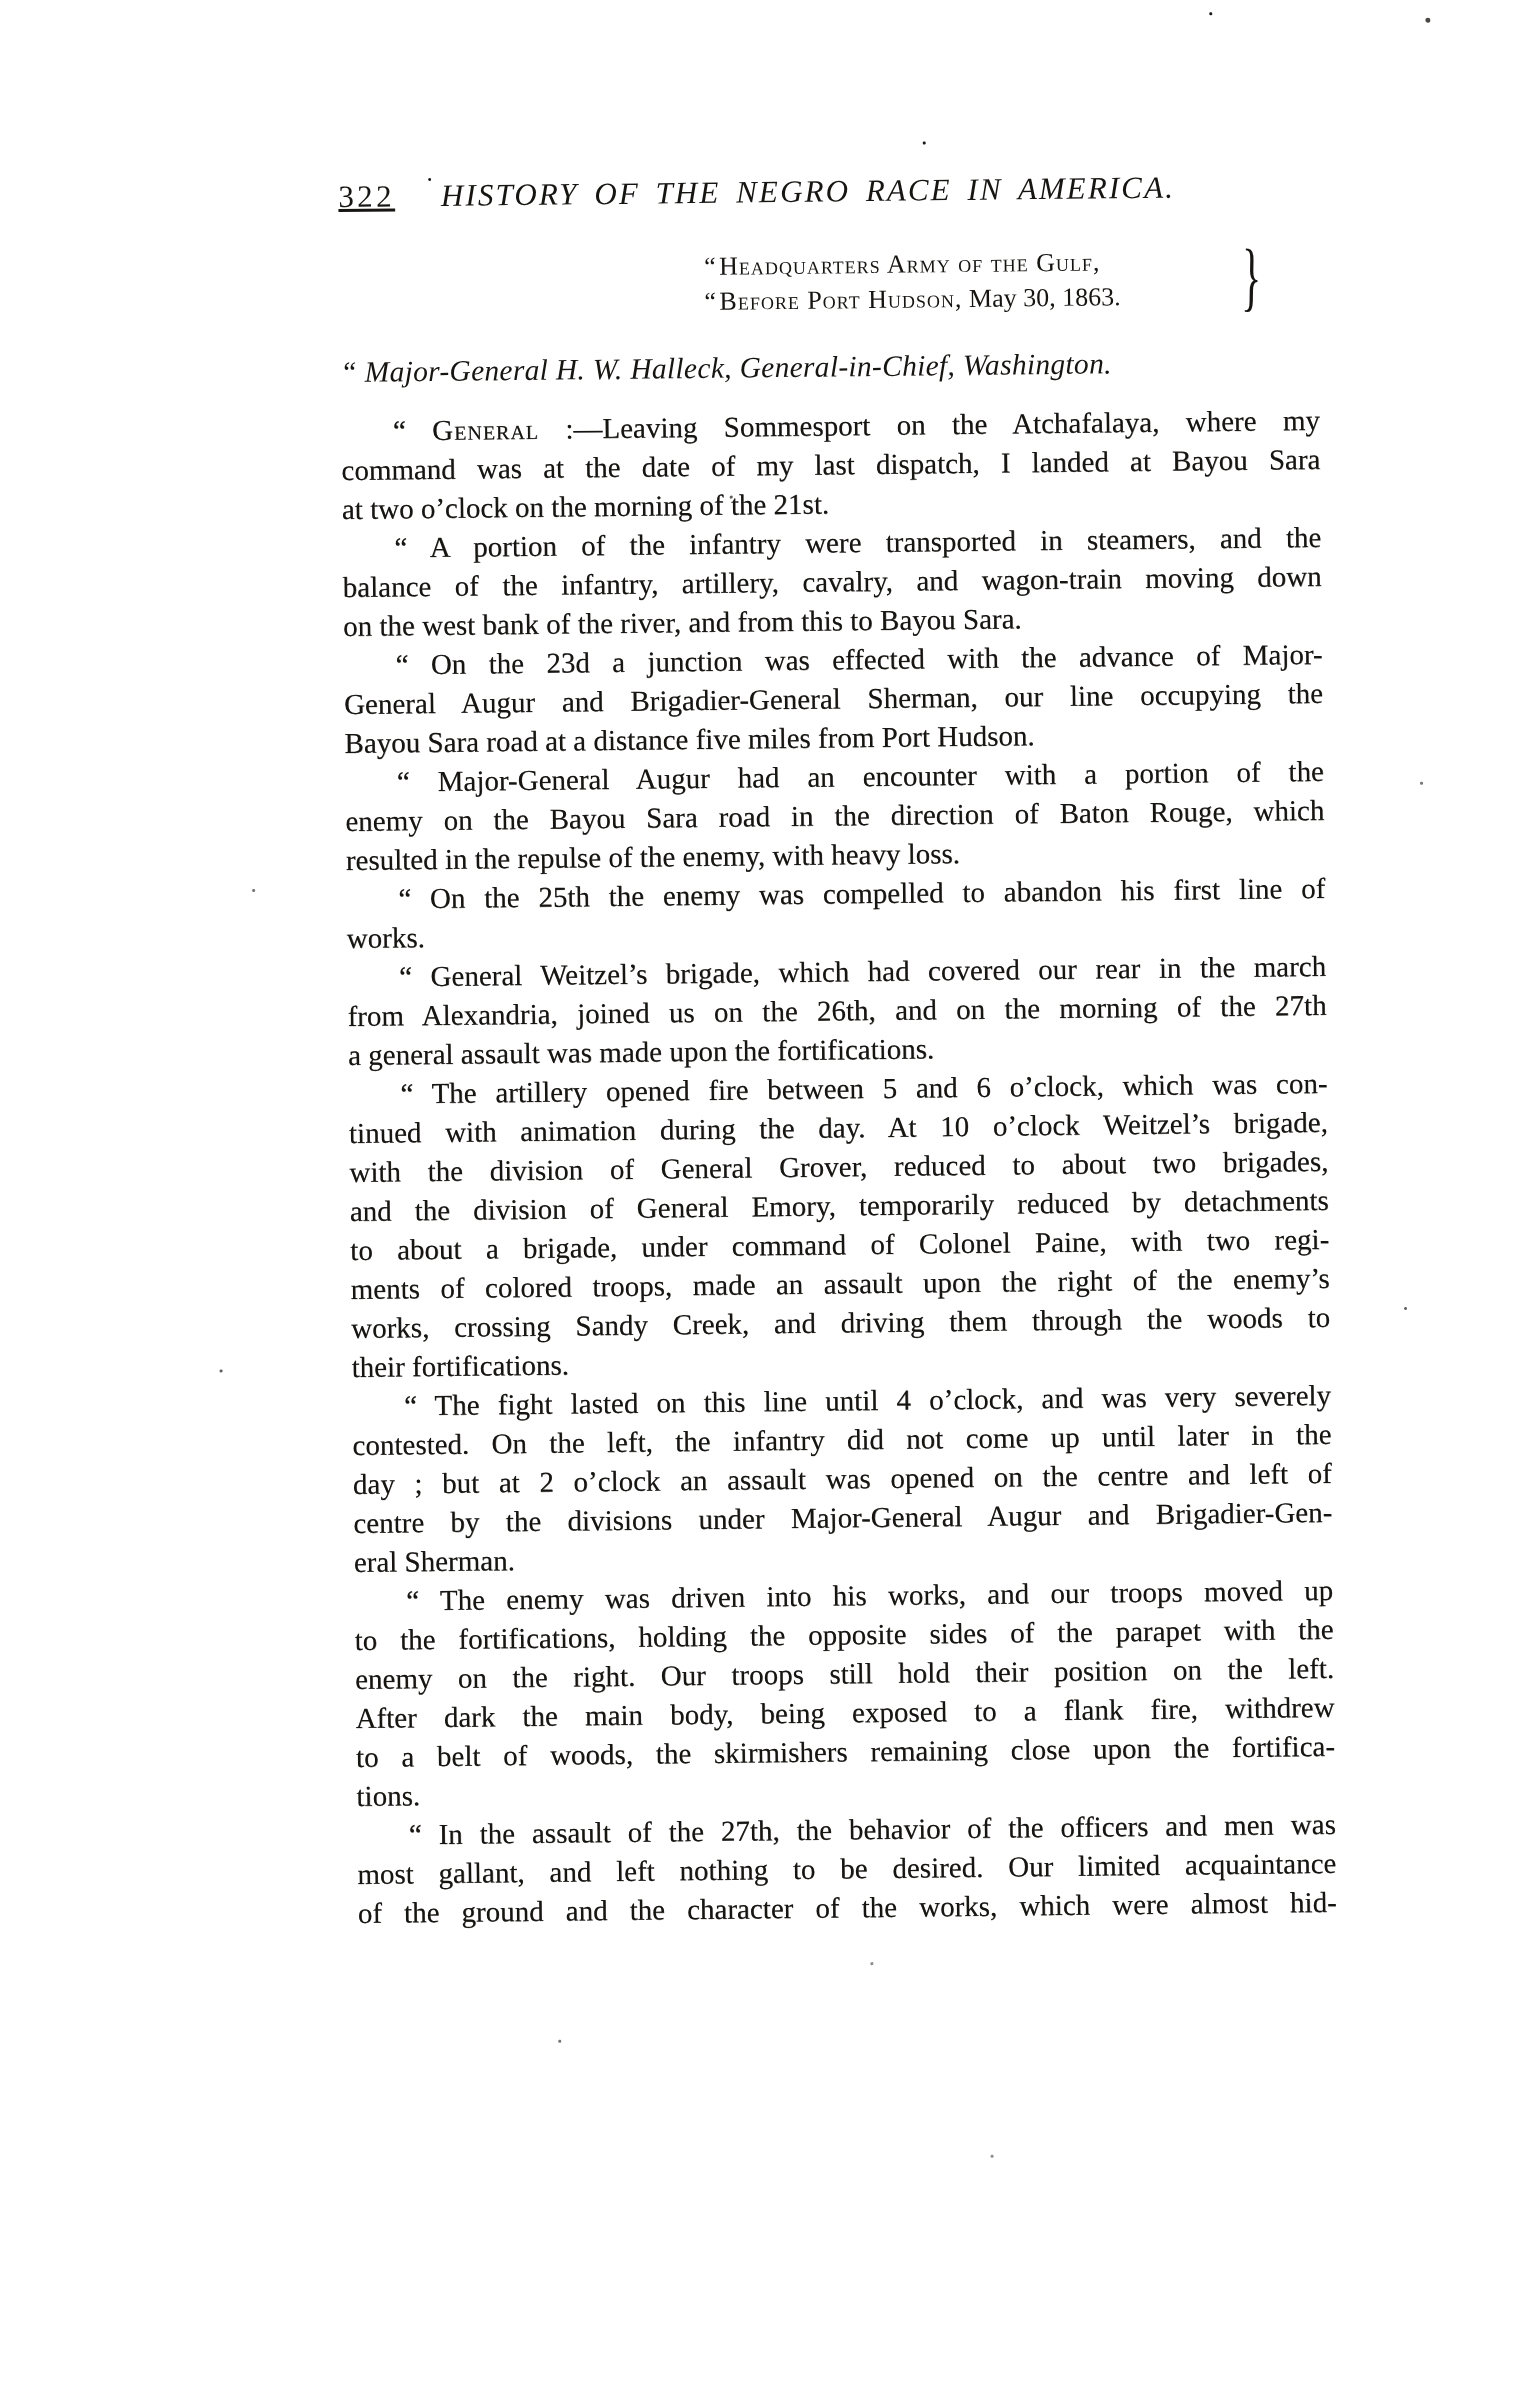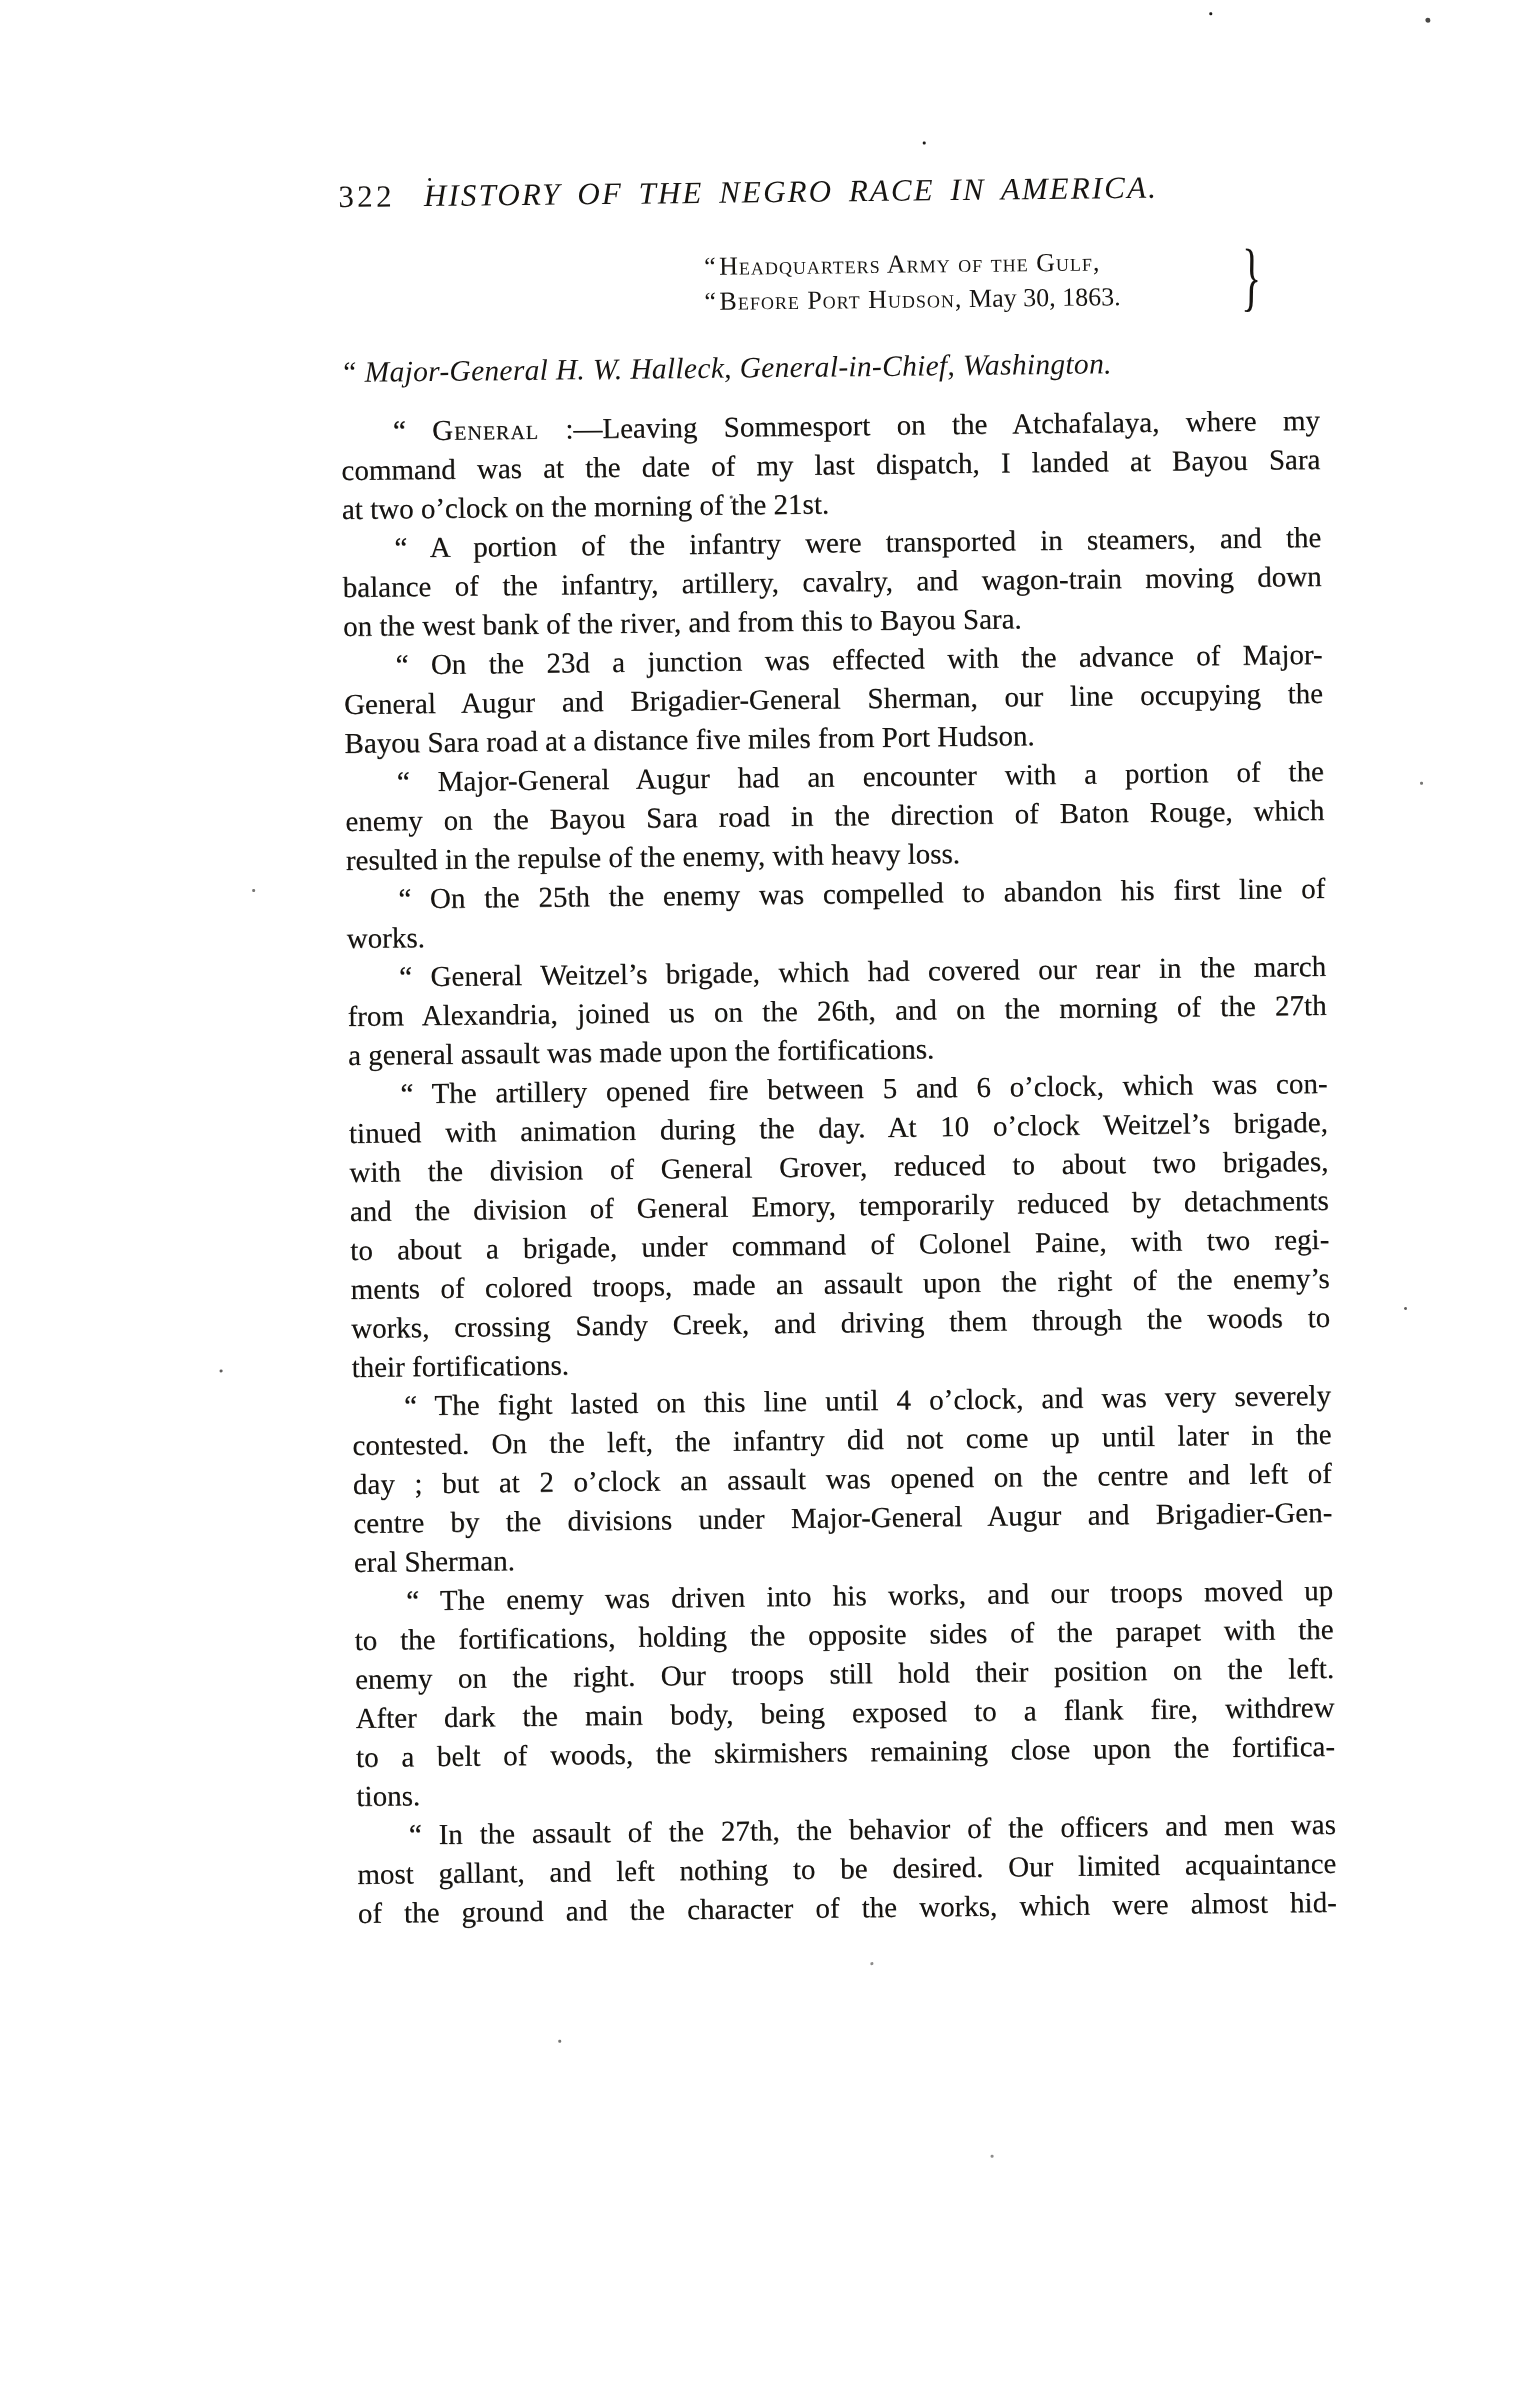--- a/index.html
+++ b/index.html
@@ -8,21 +8,21 @@
     background:#ffffff; overflow:hidden;
     font-family:"Liberation Serif", serif;
     color:#171512;
   }
   .tilt { position:absolute; inset:0; transform:rotate(-0.65deg); transform-origin:52% 40%; }
 
   .running-head {
     position:absolute; top:172px; left:347px; width:994px;
     white-space:nowrap; font-size:31px; line-height:40px;
   }
-  .pnum { font-style:normal; letter-spacing:3.4px; margin-right:29px; }
+  .pnum { font-style:normal; letter-spacing:3.4px; margin-right:46px;text-decoration:underline; }
   .rtitle { font-style:italic; letter-spacing:2.1px; word-spacing:5.9px; }
 
   .dateline { position:absolute; top:248px; left:712px; font-size:26px; line-height:35px; white-space:nowrap; }
   .sc { font-variant:small-caps; letter-spacing:1px; }
   .q  { margin-right:3.4px; }
 
   .brace {
     position:absolute; top:243px; left:1247px;
     font-size:51px; line-height:78px;
     transform:scaleY(1.5) scaleX(0.8) rotate(3deg);

